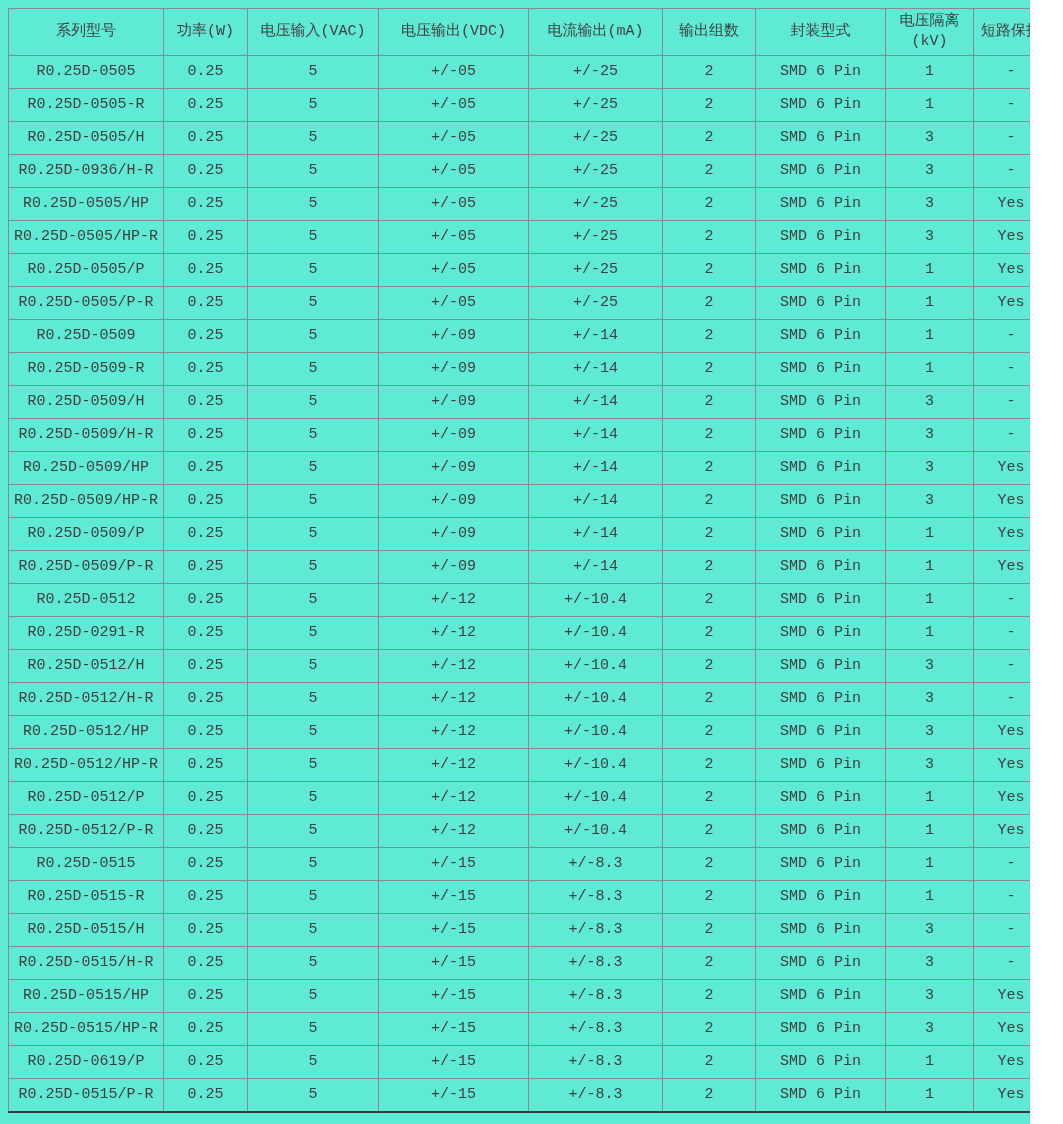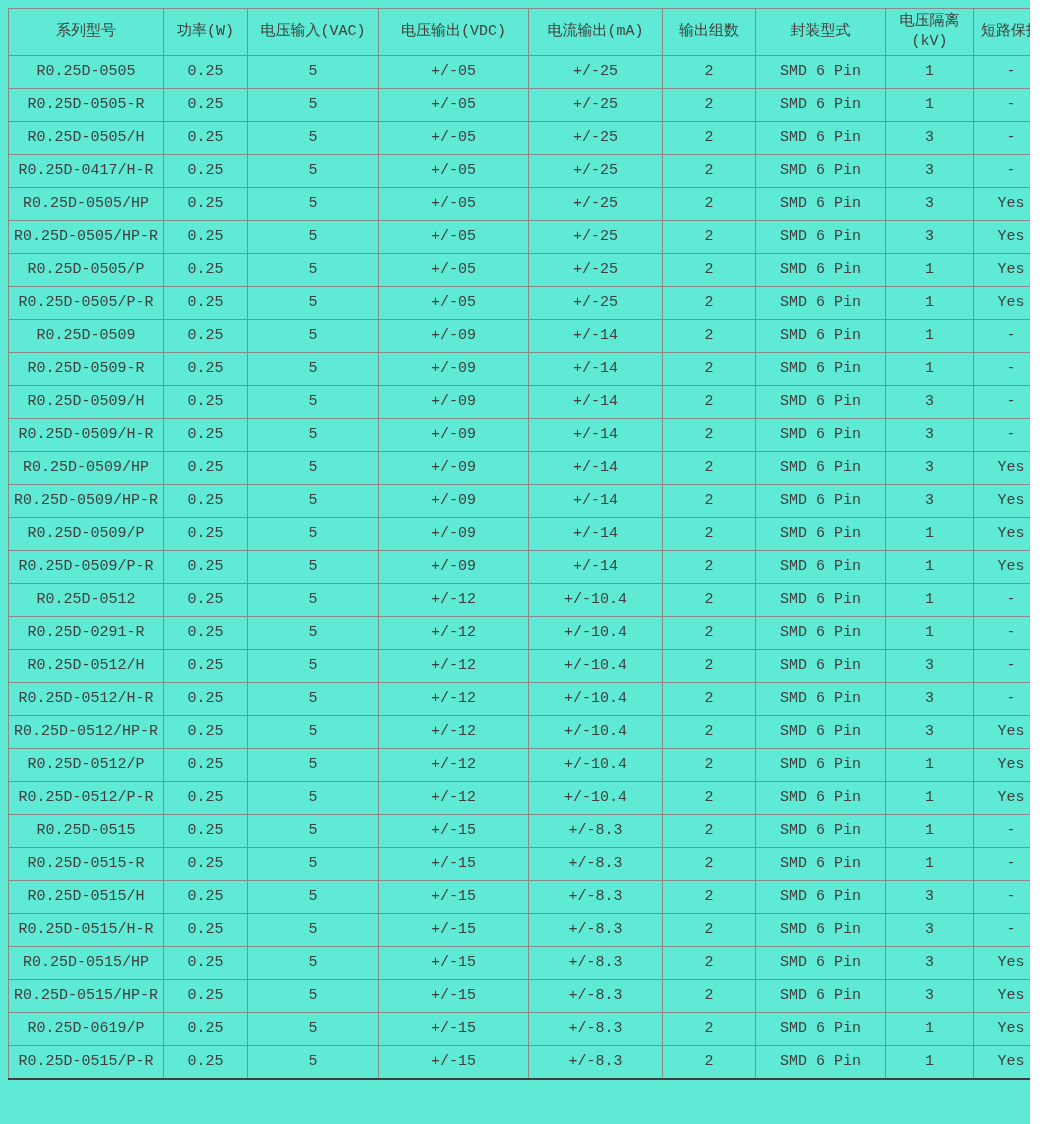--- a/index.html
+++ b/index.html
@@ -114,21 +114,21 @@
           <td>0.25</td>
           <td>5</td>
           <td>+/-05</td>
           <td>+/-25</td>
           <td>2</td>
           <td>SMD 6 Pin</td>
           <td>3</td>
           <td>-</td>
         </tr>
         <tr>
-          <td>R0.25D-0417/H-R</td>
+          <td>R0.25D-0936/H-R</td>
           <td>0.25</td>
           <td>5</td>
           <td>+/-05</td>
           <td>+/-25</td>
           <td>2</td>
           <td>SMD 6 Pin</td>
           <td>3</td>
           <td>-</td>
         </tr>
         <tr>
@@ -299,20 +299,31 @@
         <tr>
           <td>R0.25D-0512/H-R</td>
           <td>0.25</td>
           <td>5</td>
           <td>+/-12</td>
           <td>+/-10.4</td>
           <td>2</td>
           <td>SMD 6 Pin</td>
           <td>3</td>
           <td>-</td>
+        </tr>
+        <tr>
+          <td>R0.25D-0512/HP</td>
+          <td>0.25</td>
+          <td>5</td>
+          <td>+/-12</td>
+          <td>+/-10.4</td>
+          <td>2</td>
+          <td>SMD 6 Pin</td>
+          <td>3</td>
+          <td>Yes</td>
         </tr>
         <tr>
           <td>R0.25D-0512/HP-R</td>
           <td>0.25</td>
           <td>5</td>
           <td>+/-12</td>
           <td>+/-10.4</td>
           <td>2</td>
           <td>SMD 6 Pin</td>
           <td>3</td>

